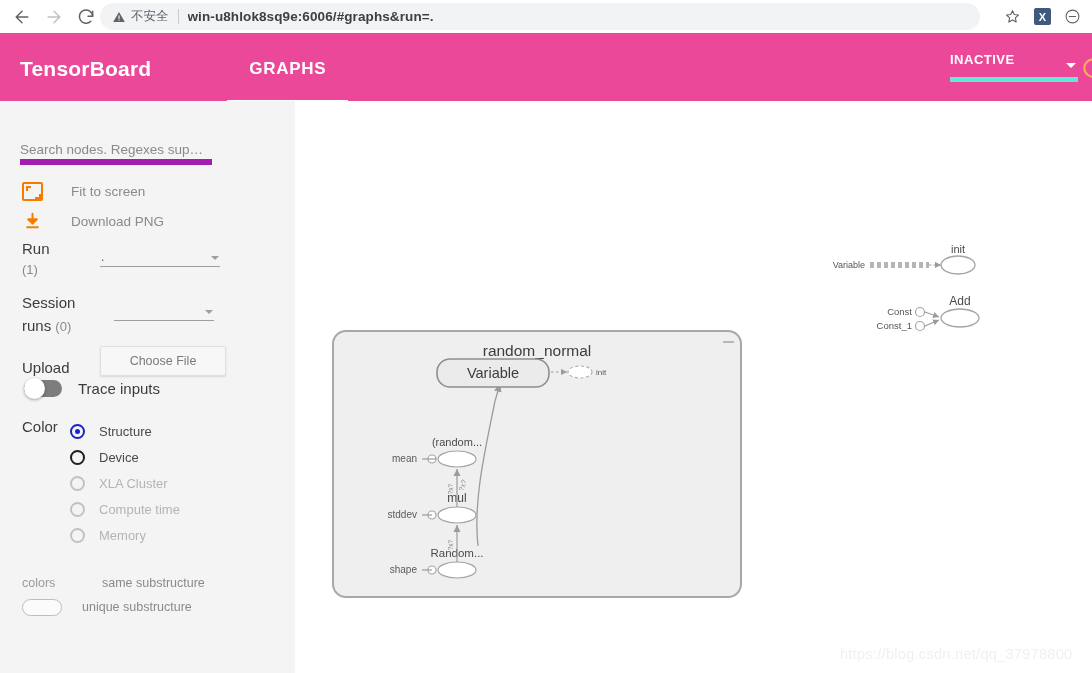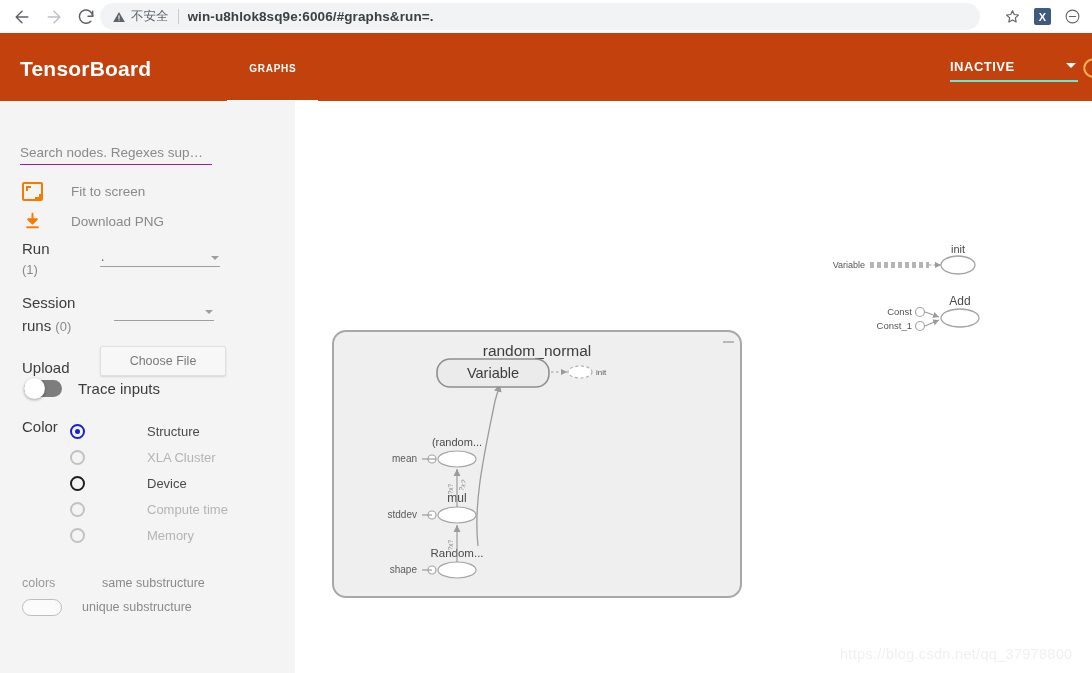--- a/index.html
+++ b/index.html
@@ -64,51 +64,51 @@
     border-radius: 2px;
     color: #fff; font-size: 11px; font-weight: bold;
     display: flex; align-items: center; justify-content: center;
     font-family: "Liberation Sans", sans-serif;
   }
 
   
   #tb-header {
     position: absolute; left: 0; top: 33px;
     width: 1092px; height: 71px;
-    background: #c2410c;
+    background: #ec4899;
     display: flex; align-items: center;
   }
   #tb-logo {
     margin-left: 20px;
     color: #ffffff;
     font-size: 21px; font-weight: bold;
     letter-spacing: .2px;
   }
   #tb-tabs { margin-left: 76px; height: 68px; display: flex; align-items: center; }
   .tb-tab {
     position: relative; height: 68px;
     display: flex; align-items: center;
     padding: 0 22px;
-    color: #ffffff; font-size: 10px; font-weight: bold;
+    color: #ffffff; font-size: 17px; font-weight: bold;
     letter-spacing: .7px;
   }
   .tb-tab.active::after {
     content: ""; position: absolute;
     left: 0; right: 0; bottom: 0; height: 3px;
     background: #ffffff;
   }
   #tb-right {
     position: absolute; right: 0; top: 0;
     height: 68px; display: flex; align-items: center; gap: 0;
   }
   #status-select {
     position: relative;
     width: 128px; height: 30px;
-    display: flex; align-items: center;
-    border-bottom: 2px solid #5eead4;
+    display: flex; align-items: flex-start;
+    border-bottom: 5px solid #5eead4;
     margin-right: 14px;
   }
   #status-value {
     color: #ffffff; font-size: 13px; font-weight: bold; letter-spacing: .5px;
   }
   #status-caret {
     position: absolute; right: 2px; top: 11px;
     width: 0; height: 0;
     border-left: 5px solid transparent;
     border-right: 5px solid transparent;
@@ -129,22 +129,22 @@
     position: absolute; left: 295px; top: 101px;
     width: 797px; height: 572px;
     background: #ffffff;
     overflow: hidden;
   }
 
   
   #search-box {
     position: absolute; left: 20px; top: 142px;
     width: 192px; height: 23px;
-    border-bottom: 1px solid #a21caf;
-    display: flex; align-items: center;
+    border-bottom: 6px solid #a21caf;
+    display: flex; align-items: flex-start;
   }
   #search-placeholder {
     font-size: 13.5px; color: #8a8a8a;
     white-space: nowrap; overflow: hidden;
     padding-bottom: 2px;
   }
 
   .sb-action {
     position: absolute; left: 22px;
     display: flex; align-items: center; height: 26px;
@@ -229,21 +229,21 @@
   #trace-knob {
     position: absolute; left: 0; top: -2px;
     width: 21px; height: 21px; border-radius: 50%;
     background: #ffffff;
     box-shadow: 0 1px 3px rgba(0,0,0,.35);
   }
   #trace-label { margin-left: 16px; font-size: 15px; color: #3c3c3c; }
 
   #color-label { position: absolute; left: 22px; top: 418px; font-size: 15px; color: #3c3c3c; }
   #color-options { position: absolute; left: 70px; top: 418px; }
-  .radio-row { display: flex; align-items: center; height: 26px; gap: 48px; }
+  .radio-row { display: flex; align-items: center; height: 26px; }
   .radio {
     width: 15px; height: 15px; border-radius: 50%;
     border: 2px solid #1f1f1f;
     position: relative; flex: 0 0 auto;
   }
   .radio.checked { border-color: #1a23c8; }
   .radio.checked::after {
     content: ""; position: absolute;
     left: 3px; top: 3px; width: 5px; height: 5px;
     border-radius: 50%; background: #1a23c8;
@@ -400,26 +400,26 @@
   <span id="trace-label">Trace inputs</span>
 </div>
 
 <span id="color-label">Color</span>
 <div id="color-options">
   <div class="radio-row">
     <span class="radio checked"></span>
     <span class="radio-lbl">Structure</span>
   </div>
   <div class="radio-row">
+    <span class="radio"></span>
+    <span class="radio-lbl">Device</span>
+  </div>
+  <div class="radio-row">
     <span class="radio disabled"></span>
     <span class="radio-lbl dim">XLA Cluster</span>
-  </div>
-  <div class="radio-row">
-    <span class="radio"></span>
-    <span class="radio-lbl">Device</span>
   </div>
   <div class="radio-row">
     <span class="radio disabled"></span>
     <span class="radio-lbl dim">Compute time</span>
   </div>
   <div class="radio-row">
     <span class="radio disabled"></span>
     <span class="radio-lbl dim">Memory</span>
   </div>
 </div>

